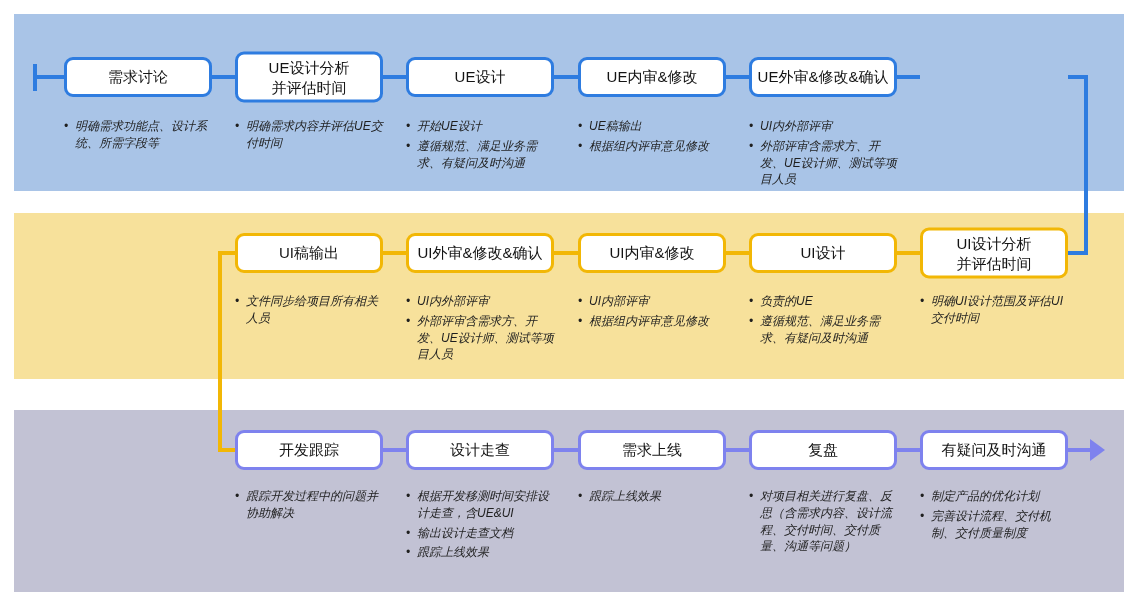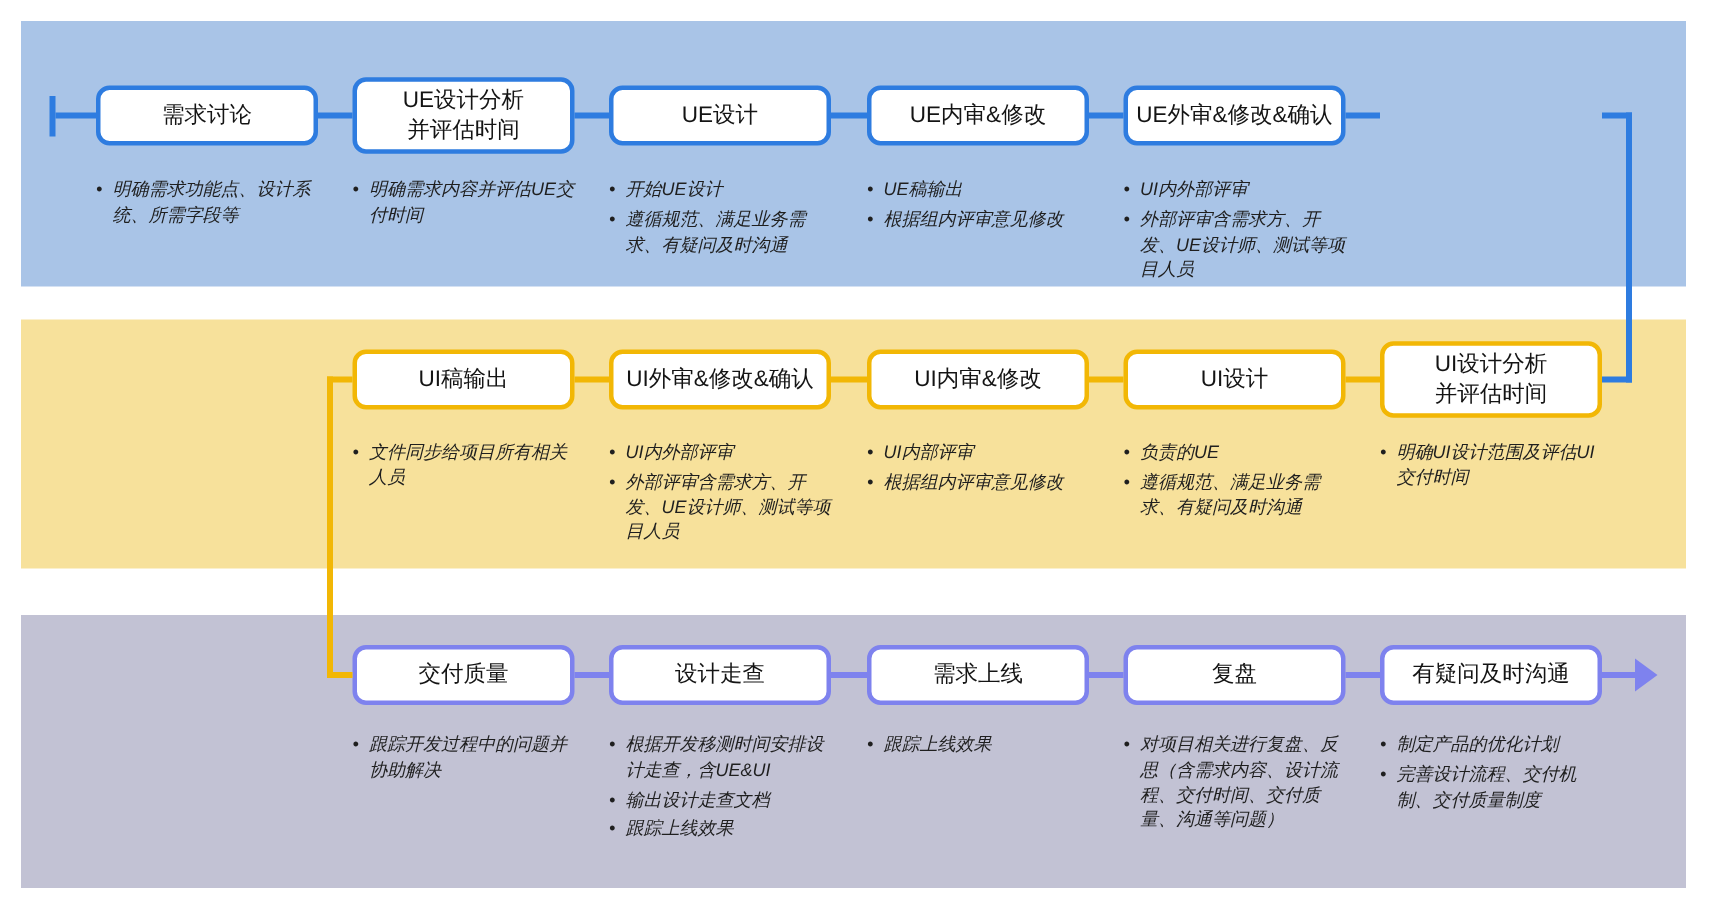--- a/index.html
+++ b/index.html
@@ -136,21 +136,21 @@
       </div>
       <ul class="notes">
         <li>明确UI设计范围及评估UI交付时间</li>
       </ul>
     </div>
   </section>
 
   <section class="band band-dev">
     <div class="step" style="left:221px">
       <div class="step-box">
-        <span>交付质量</span>
+        <span>开发跟踪</span>
       </div>
       <ul class="notes">
         <li>跟踪开发过程中的问题并协助解决</li>
       </ul>
     </div>
     <div class="step" style="left:392px">
       <div class="step-box">
         <span>设计走查</span>
       </div>
       <ul class="notes">

